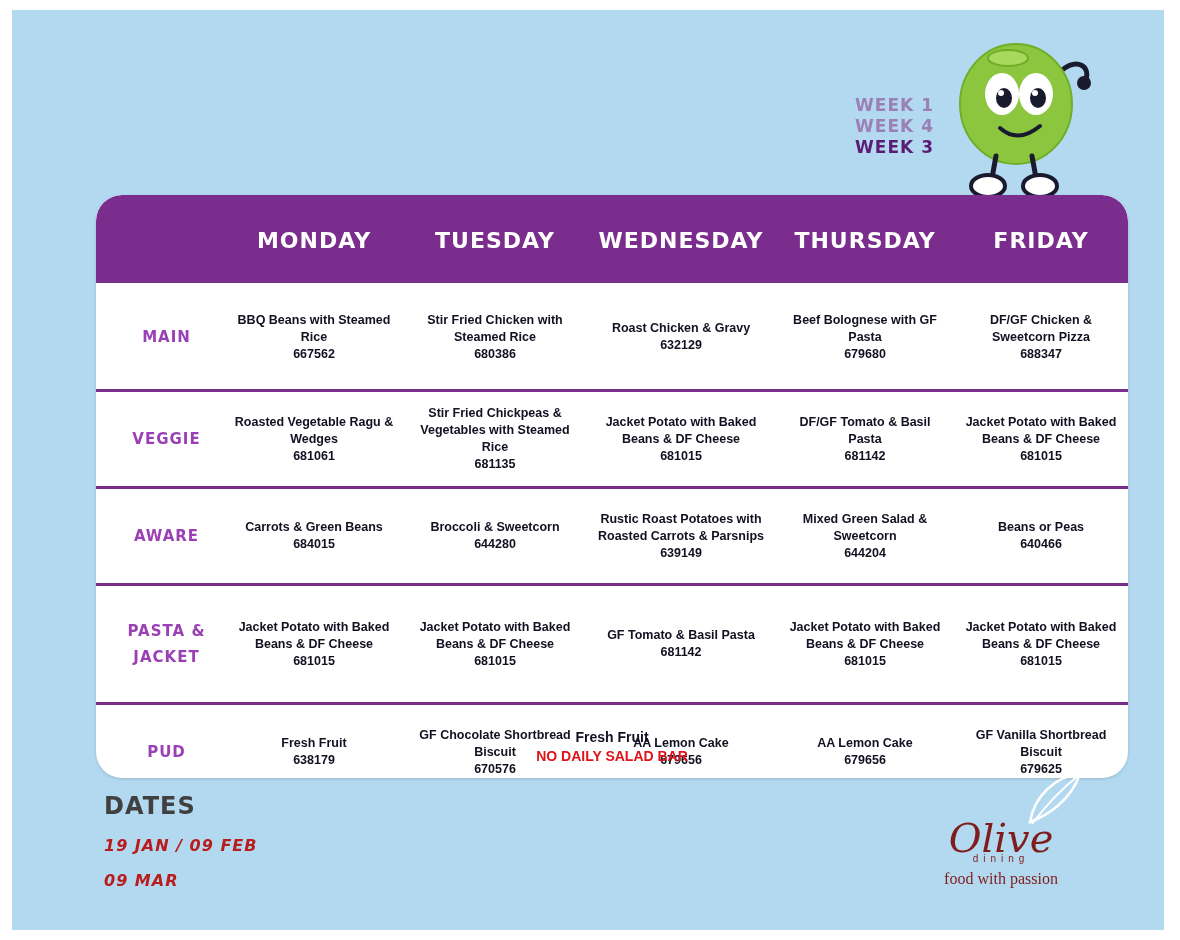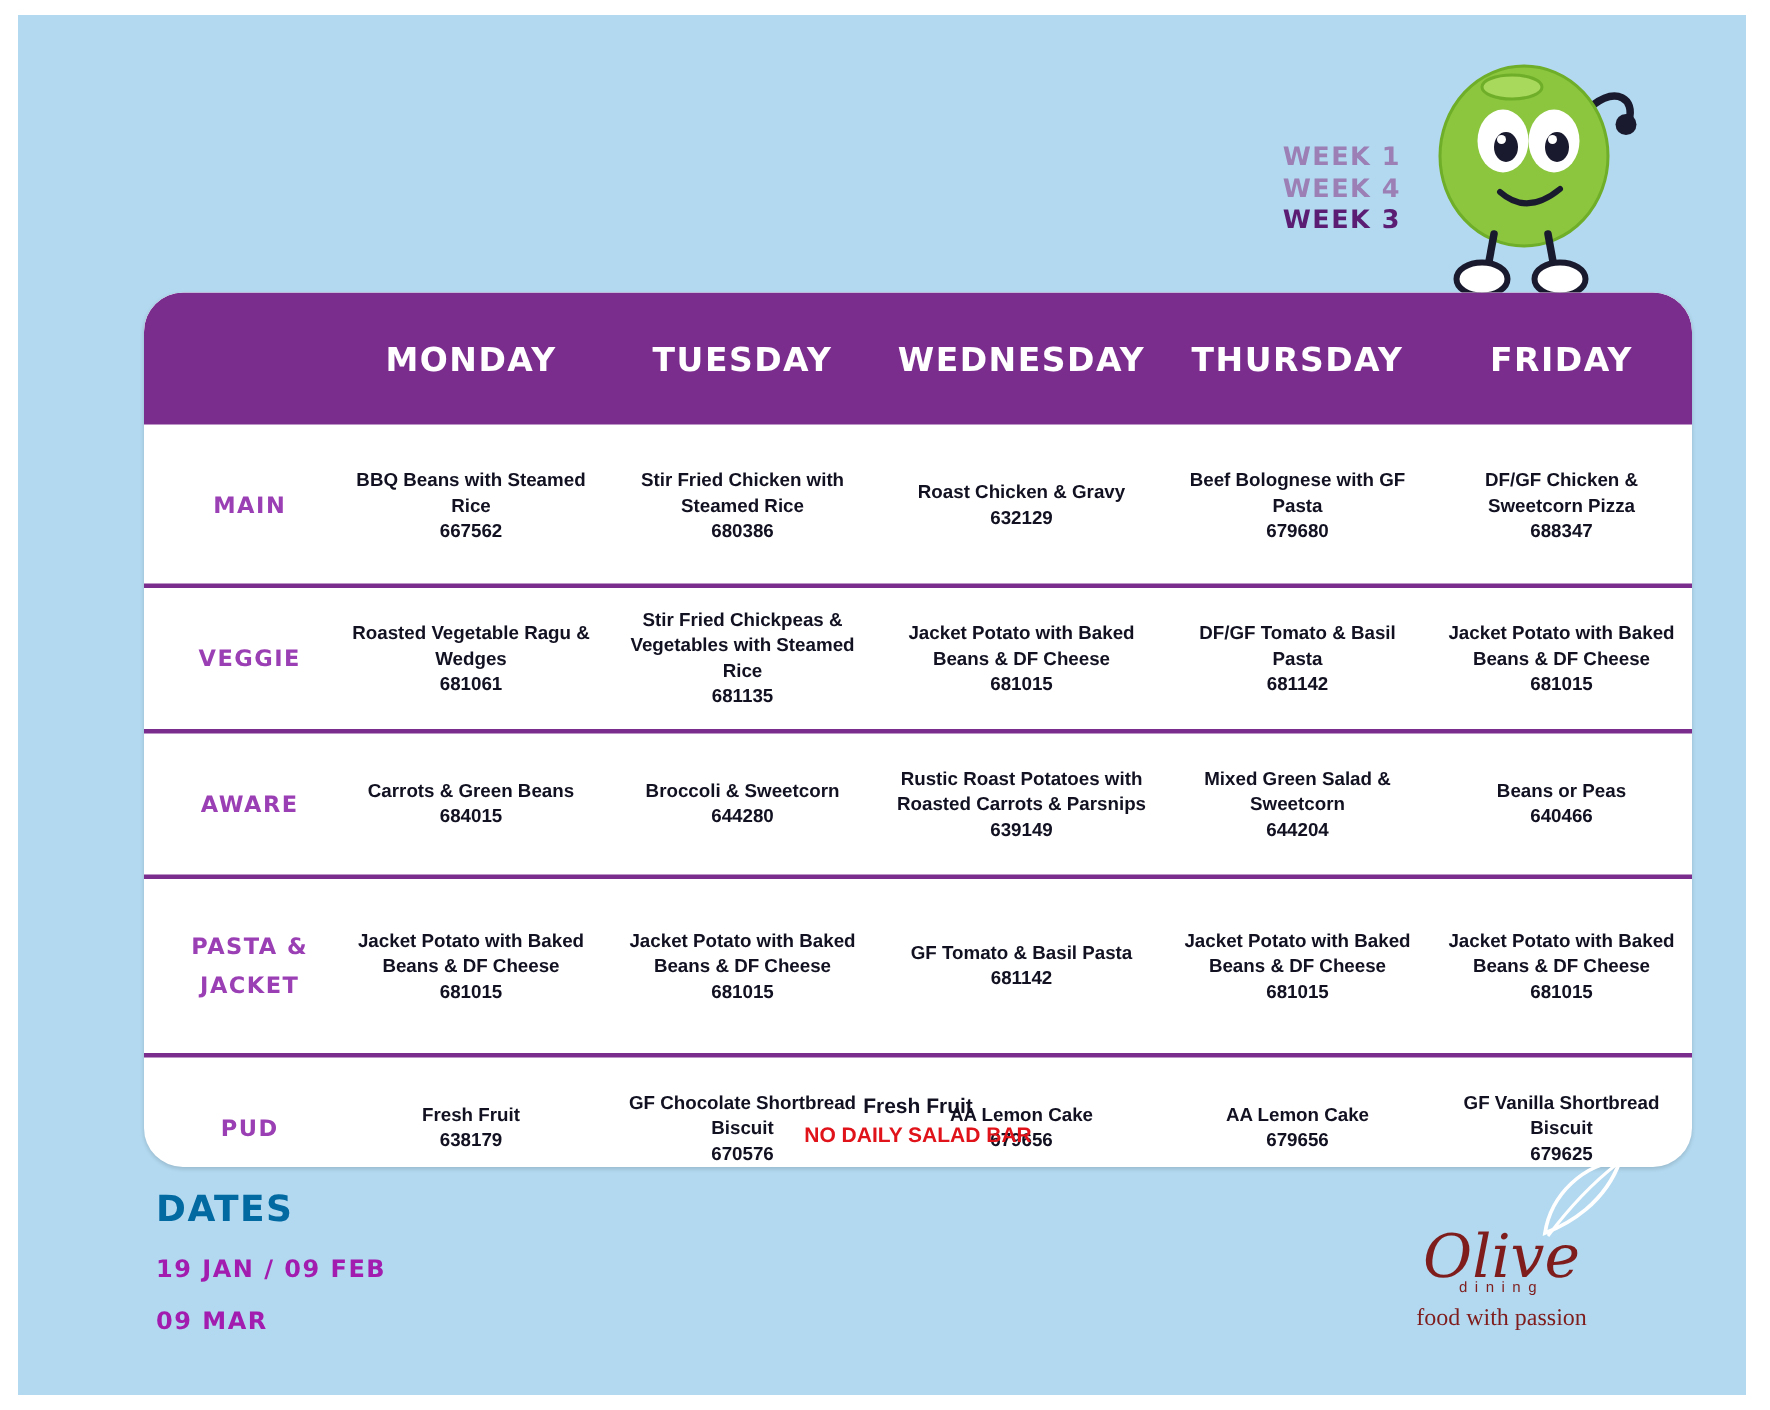--- a/index.html
+++ b/index.html
@@ -181,31 +181,32 @@
   
   .dates {
     position: absolute;
     left: 92px;
     top: 782px;
   }
   .dates-title {
     font-family: "DejaVu Sans", sans-serif;
     font-weight: bold;
     font-size: 24px;
-    color: #0369a1;
+    color: #404040;
     letter-spacing: 1px;
     margin: 0 0 10px 0;
   }
   .dates-line {
     font-family: "DejaVu Sans", sans-serif;
     font-weight: bold;
     font-size: 16px;
-    color: #a21caf;
+    color: #b91c1c;
     letter-spacing: 1px;
     margin: 16px 0 6px 0;
+    font-style: italic;
   }
   
   .logo {
     position: absolute;
     right: 68px;
     bottom: 42px;
     width: 190px;
     text-align: center;
     color: #7f1d1d;
   }

